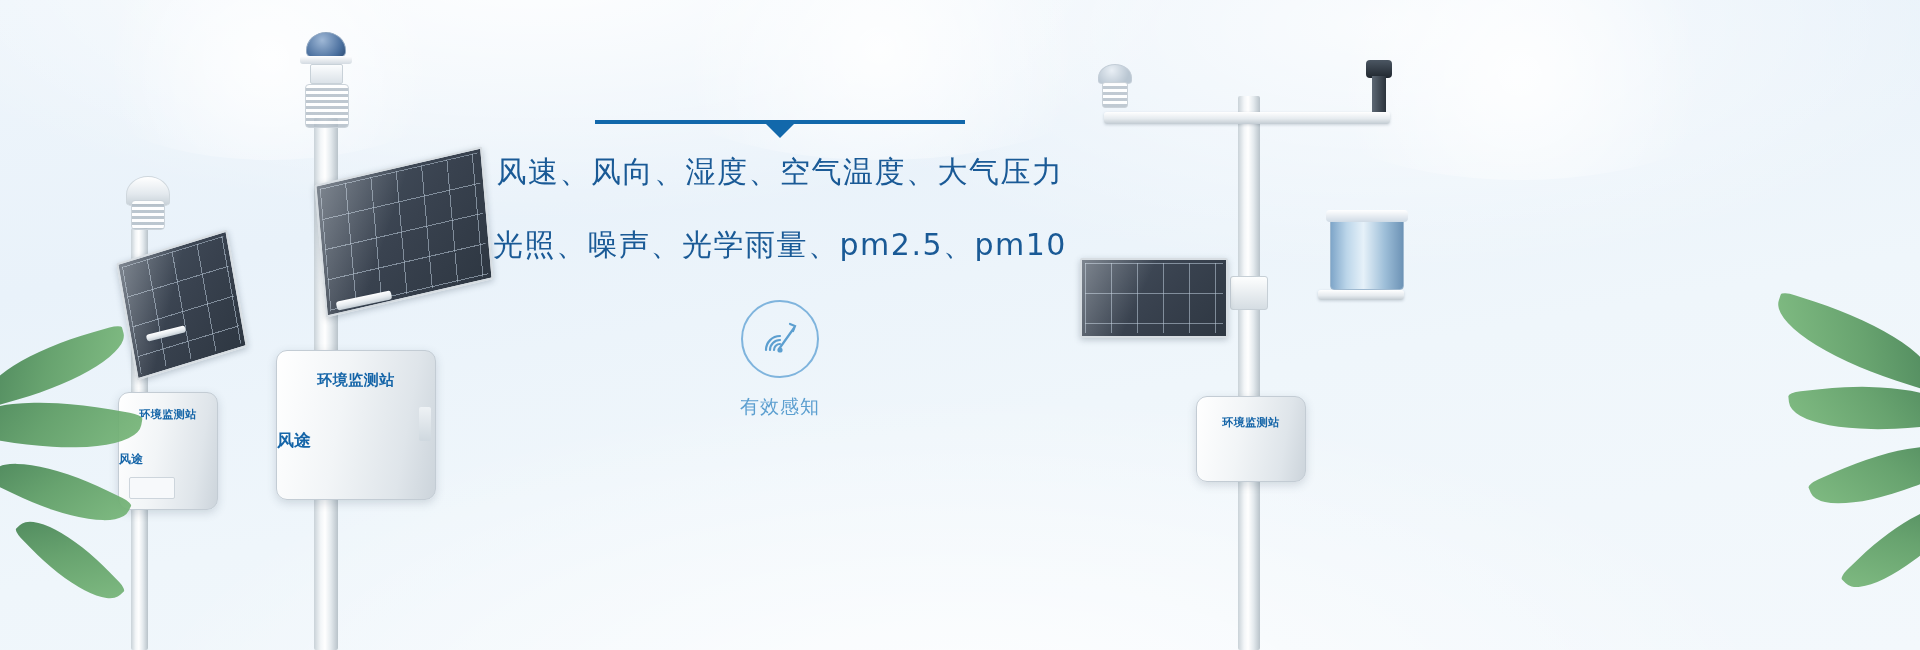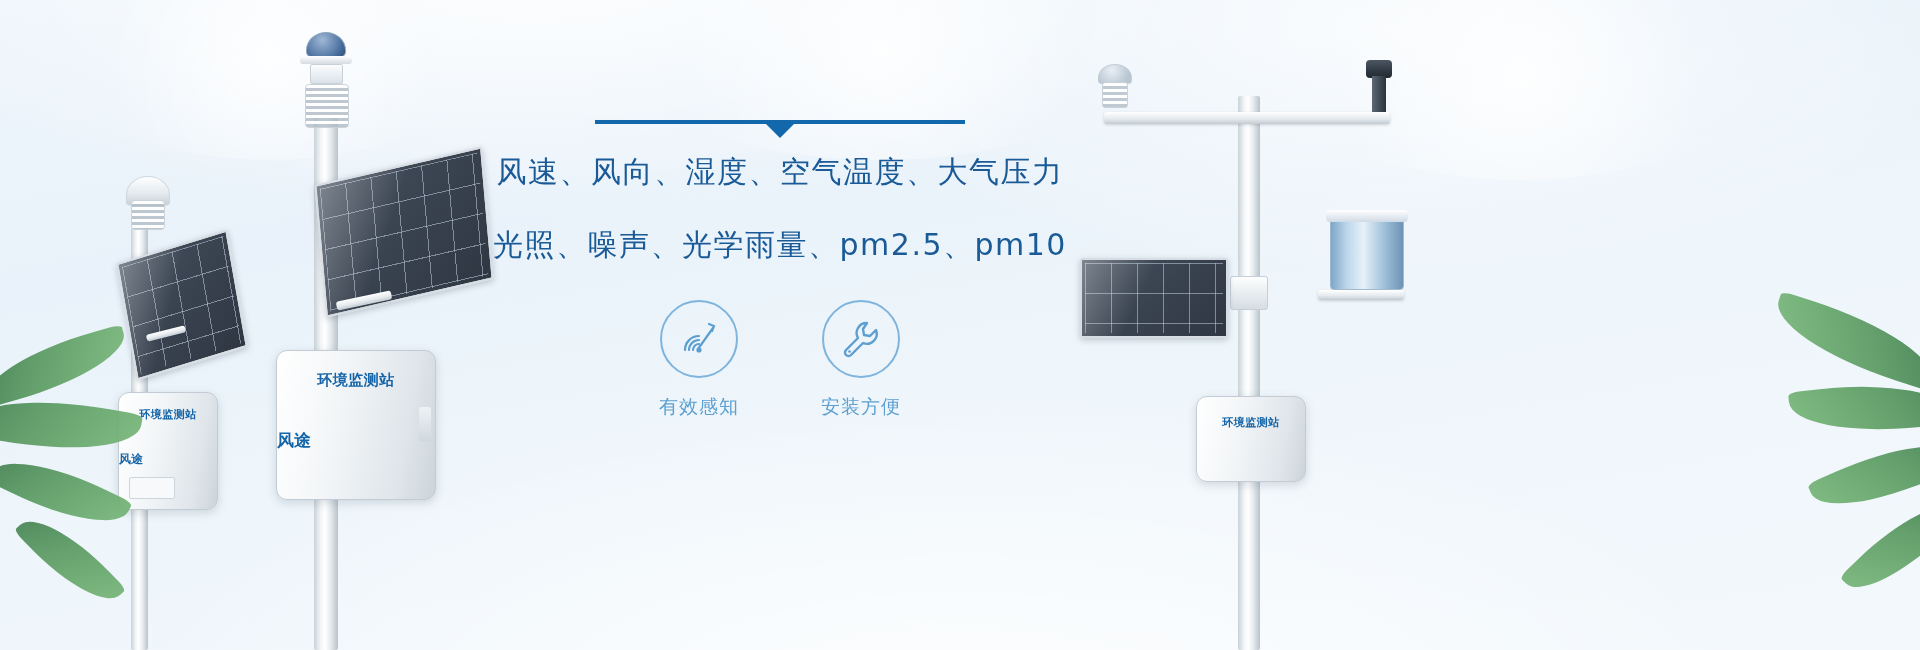--- a/index.html
+++ b/index.html
@@ -264,26 +264,17 @@
             <path d="M14 30 A6 6 0 0 1 20 24"></path>
             <circle cx="20" cy="30" r="2.6" fill="#5c9fd0" stroke="none"></circle>
             <path d="M19 29 L34 8"></path>
             <path d="M30 4 L35 6 L33 11"></path>
           </svg>
         </div>
         <div class="cap">有效感知</div>
       </div>
 
 
-      <div class="feature">
-        <div class="circle">
-          <svg width="40" height="40" viewBox="0 0 40 40" fill="none" stroke="#5c9fd0" stroke-width="2.4" stroke-linecap="round" stroke-linejoin="round">
-            <path d="M26 4 a10 10 0 0 0 -9 15 L5 31 a3.5 3.5 0 0 0 5 5 L22 24 a10 10 0 0 0 13 -13 l-6 6 l-6 -1 l-1 -6 z"></path>
-            <circle cx="8.5" cy="32.5" r="1.3" fill="#5c9fd0" stroke="none"></circle>
-          </svg>
-        </div>
-        <div class="cap">安装方便</div>
-      </div>
 
     </div>
   </div>
 
 </div>
 
 </body></html>

